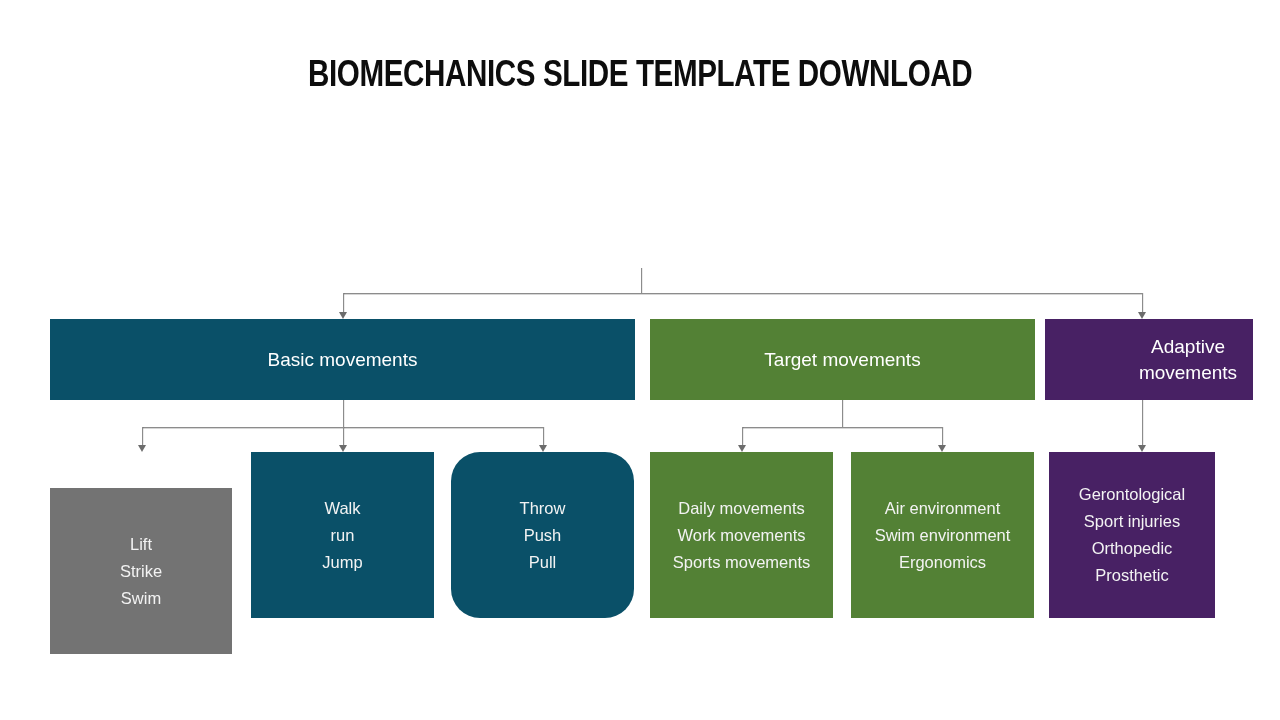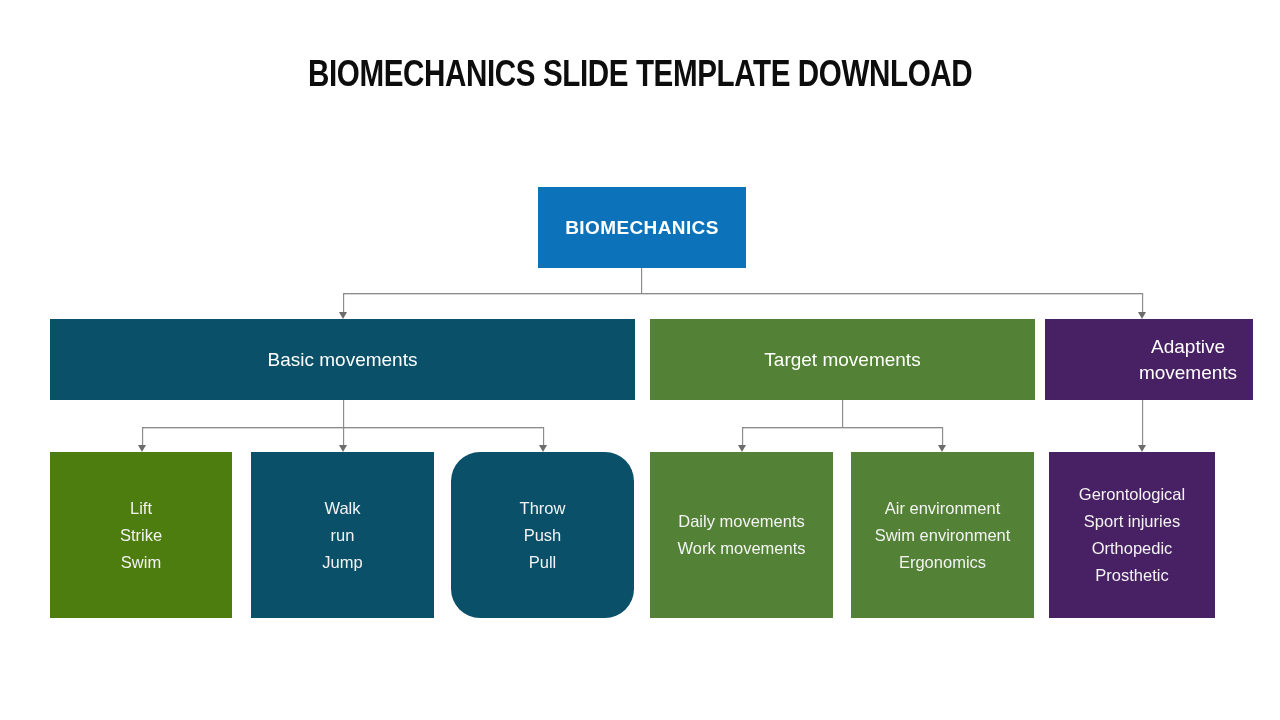--- a/index.html
+++ b/index.html
@@ -60,21 +60,21 @@
   .lv2-adaptive { left: 1045px; width: 208px; background: #482164; justify-content: flex-end; }
   .lv2-adaptive span { display: inline-block; max-width: 130px; }
   .lv3 {
     top: 452px; height: 166px;
     font-size: 16.5px;
     line-height: 27px;
     color: #f3f3f3;
     flex-direction: column;
   }
   .lv3 span { display: block; }
-  .lv3-b1 { left: 50px;   width: 182px; background: #4d7c0f; }
+  .lv3-b1 { left: 50px;   width: 182px; background: #737373; margin-top: 36px; }
   .lv3-b2 { left: 251px;  width: 183px; background: #0a5068; }
   .lv3-b3 { left: 451px;  width: 183px; background: #0a5068; border-radius: 29px; }
   .lv3-b4 { left: 650px;  width: 183px; background: #538135; }
   .lv3-b5 { left: 851px;  width: 183px; background: #538135; justify-content: center; }
   .lv3-b6 { left: 1049px; width: 166px; background: #482164; }
   
   .vline {
     position: absolute;
     width: 1px;
     background: #8c8c8c;
@@ -123,23 +123,20 @@
 </style>
 </head>
 <body>
 
 <div class="slide">
 
   <div class="slide-title">
     <span>BIOMECHANICS SLIDE TEMPLATE DOWNLOAD</span>
   </div>
 
-  <div class="box box-root">
-    <span>BIOMECHANICS</span>
-  </div>
 
   <div class="vline c-root-stub"></div>
   <div class="hline c-h1"></div>
   <div class="vline c-stem-basic1"></div>
   <div class="vline c-stem-adapt1"></div>
   <div class="ahead a-basic1"></div>
   <div class="ahead a-adapt1"></div>
 
   <div class="box lv2 lv2-target">
     <span>Target movements</span>
@@ -181,20 +178,21 @@
     <span>Jump</span>
   </div>
   <div class="box lv3 lv3-b3">
     <span>Throw</span>
     <span>Push</span>
     <span>Pull</span>
   </div>
   <div class="box lv3 lv3-b4">
     <span>Daily movements</span>
     <span>Work movements</span>
+    <span>Sports movements</span>
   </div>
   <div class="box lv3 lv3-b5">
     <span>Air environment</span>
     <span>Swim environment</span>
     <span>Ergonomics</span>
   </div>
   <div class="box lv3 lv3-b6">
     <span>Gerontological</span>
     <span>Sport injuries</span>
     <span>Orthopedic</span>

